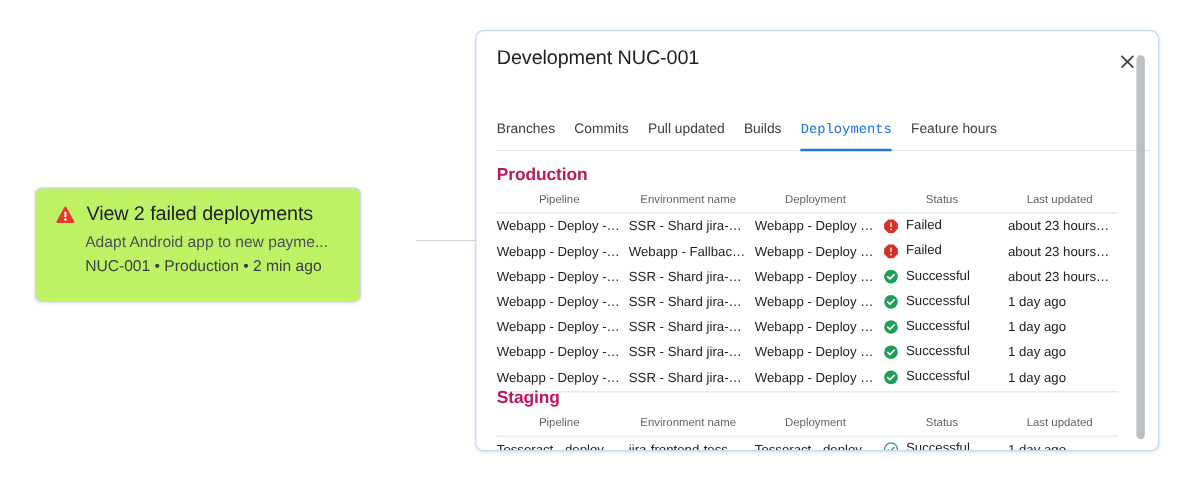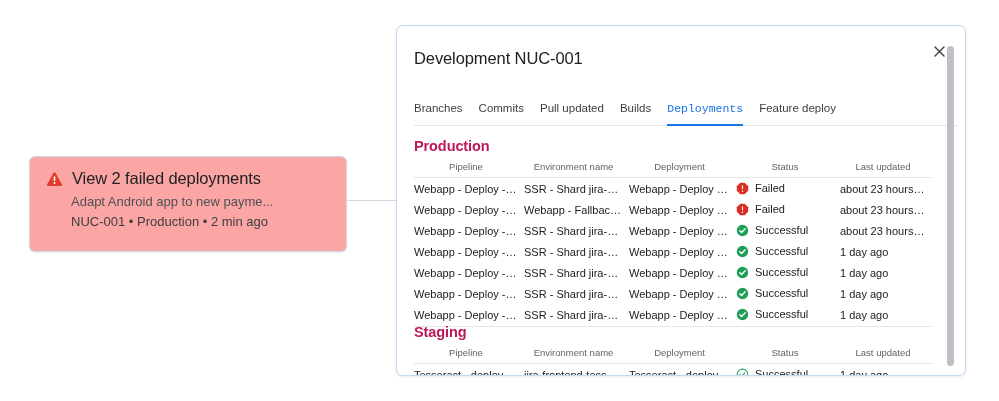--- a/index.html
+++ b/index.html
@@ -14,24 +14,24 @@
     overflow: hidden;
     font-family: "Liberation Sans", sans-serif;
     -webkit-font-smoothing: antialiased;
   }
 
   
   #alert-card {
     position: absolute;
     left: 29px;
     top: 156px;
-    width: 318px;
+    width: 272px;
     height: 96px;
     box-sizing: border-box;
-    background: #fca5a5;
+    background: #bef264;
     border: 1px solid #cfd9ec;
     border-radius: 6px;
     box-shadow: 0 1px 2px rgba(9,30,66,0.08);
   }
   #alert-card-header {
     display: flex;
     align-items: center;
     padding: 12px 16px 0 16px;
   }
   .warning-icon {
@@ -87,21 +87,21 @@
   }
   #panel-scroll {
     position: absolute;
     inset: 0;
     padding: 0 0 0 0;
     overflow: hidden;
   }
   #panel-title {
     position: absolute;
     left: 17px;
-    top: 23px;
+    top: 13px;
     font-size: 16.5px;
     color: #202124;
     letter-spacing: -0.1px;
   }
   #close-button {
     position: absolute;
     right: 14px;
     top: 13px;
     width: 24px;
     height: 24px;
@@ -261,21 +261,21 @@
         <path d="M3.2 3.2 L12.8 12.8 M12.8 3.2 L3.2 12.8" stroke="#3c4043" stroke-width="1.5" stroke-linecap="round"></path>
       </svg>
     </div>
 
     <div id="tab-bar">
       <div class="tab">Branches</div>
       <div class="tab">Commits</div>
       <div class="tab">Pull updated</div>
       <div class="tab">Builds</div>
       <div class="tab active">Deployments</div>
-      <div class="tab">Feature deploy</div>
+      <div class="tab">Feature hours</div>
     </div>
 
     <div class="section" id="section-production">
       <div class="section-title">Production</div>
       <table class="dep-table">
         <colgroup>
           <col class="col-pipeline">
             <col class="col-envname">
             <col class="col-deployment">
             <col class="col-status">

